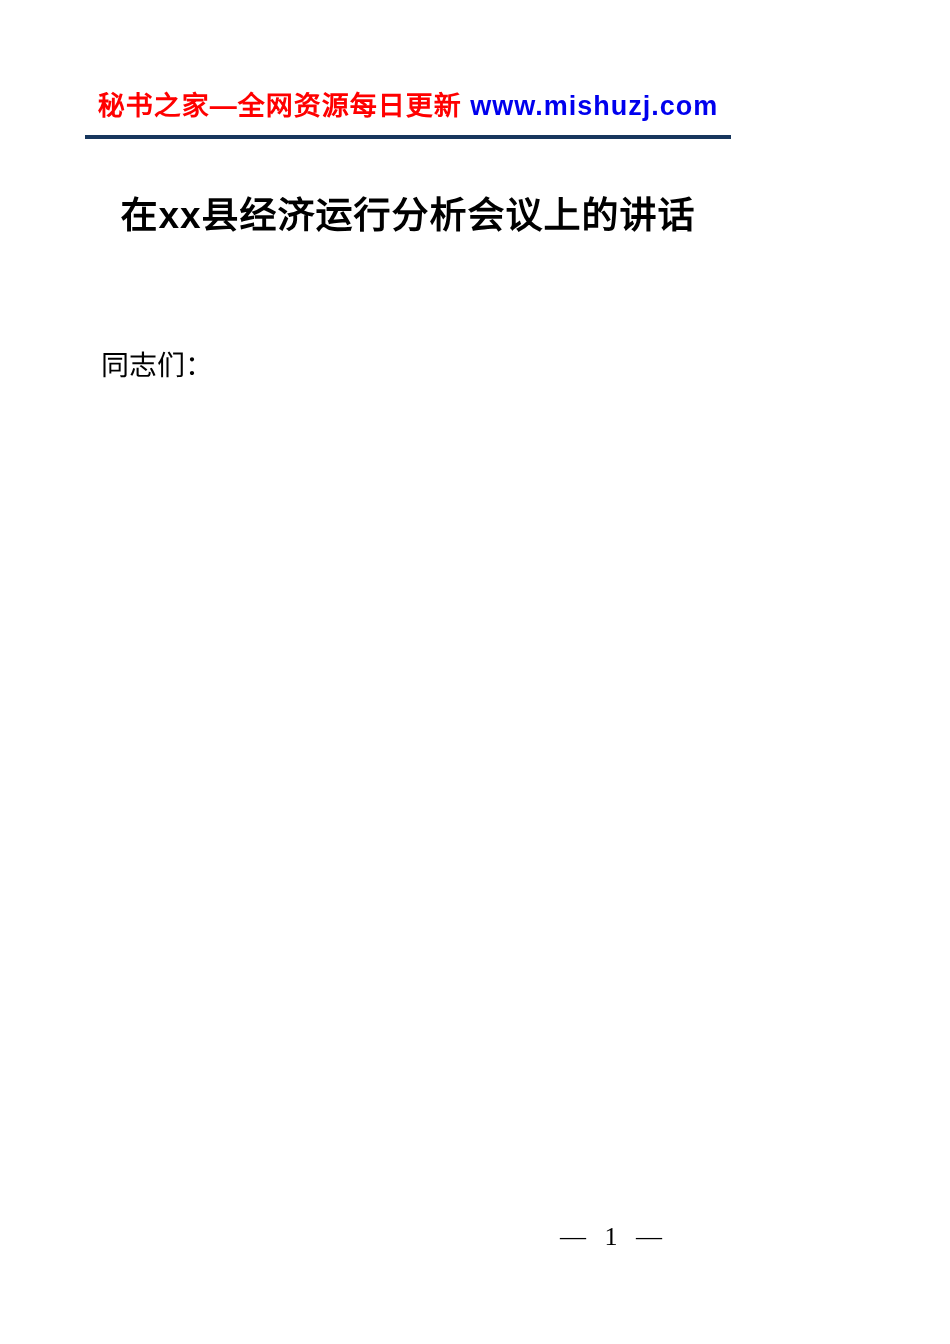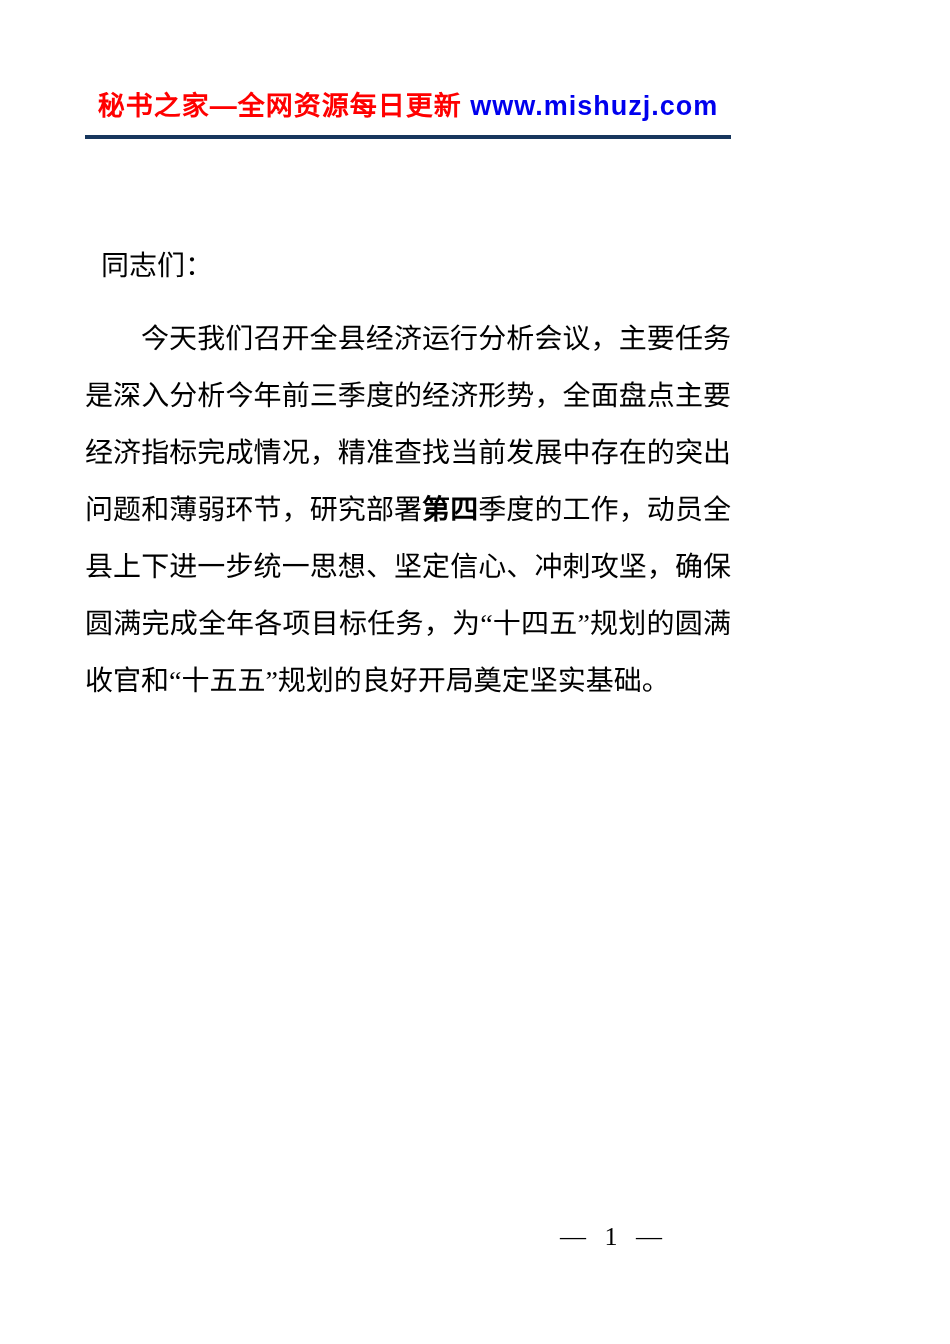--- a/index.html
+++ b/index.html
@@ -81,26 +81,26 @@
 <body>
 
 <div class="page">
 
   <div class="doc-header">
     <span class="site-name">秘书之家</span><span class="tagline">—全网资源每日更新 </span><span class="site-url">www.mishuzj.com</span>
   </div>
 
   <div class="header-rule"></div>
 
+  <div class="doc-title">在xx县经济运行分析会议上的讲话</div>
 
   <div class="doc-body">
 
     <p class="salutation">同志们：</p>
 
-    <p class="para"><span>今天我们召开全县经济运行分析会议，主要任务是深入分析今年前三季度的经济形势，全面盘点主要经济指标完成情况，精准查找当前发展中存在的突出问题和薄弱环节，研究部署</span><b>第四</b><span>季度的工作，动员全县上下进一步统一思想、坚定信心、冲刺攻坚，确保圆满完成全年各项目标任务，为“十四五”规划的圆满收官和“十五五”规划的良好开局奠定坚实基础。</span></p>
 
 
 
   </div>
 
   <div class="page-footer">— 1 —</div>
 
 </div>
 
 </body></html>

